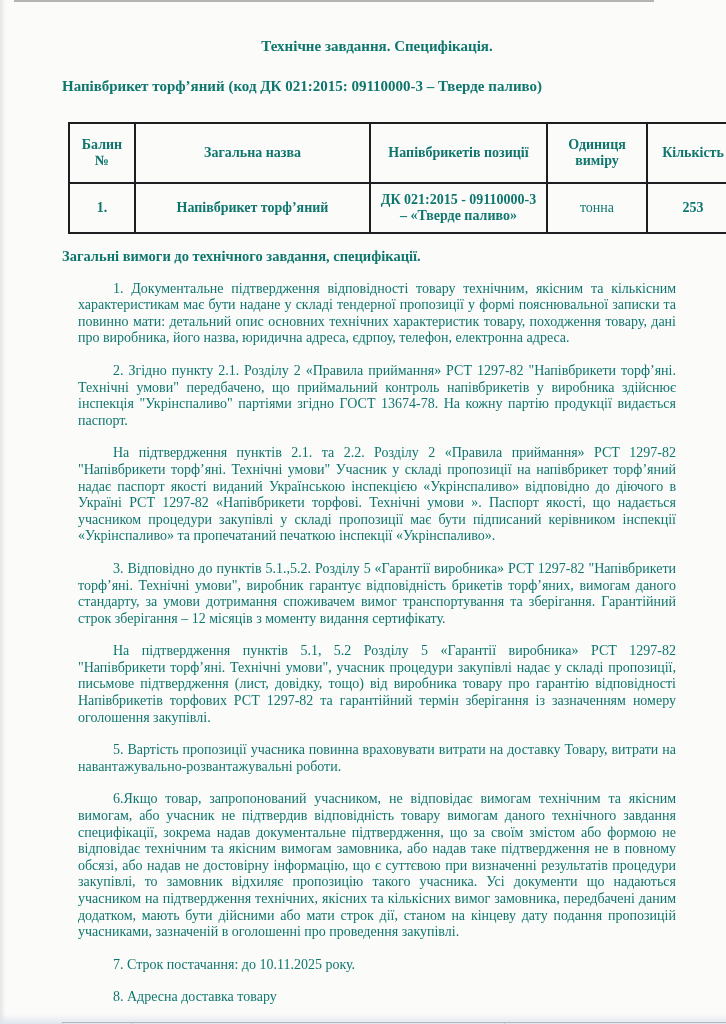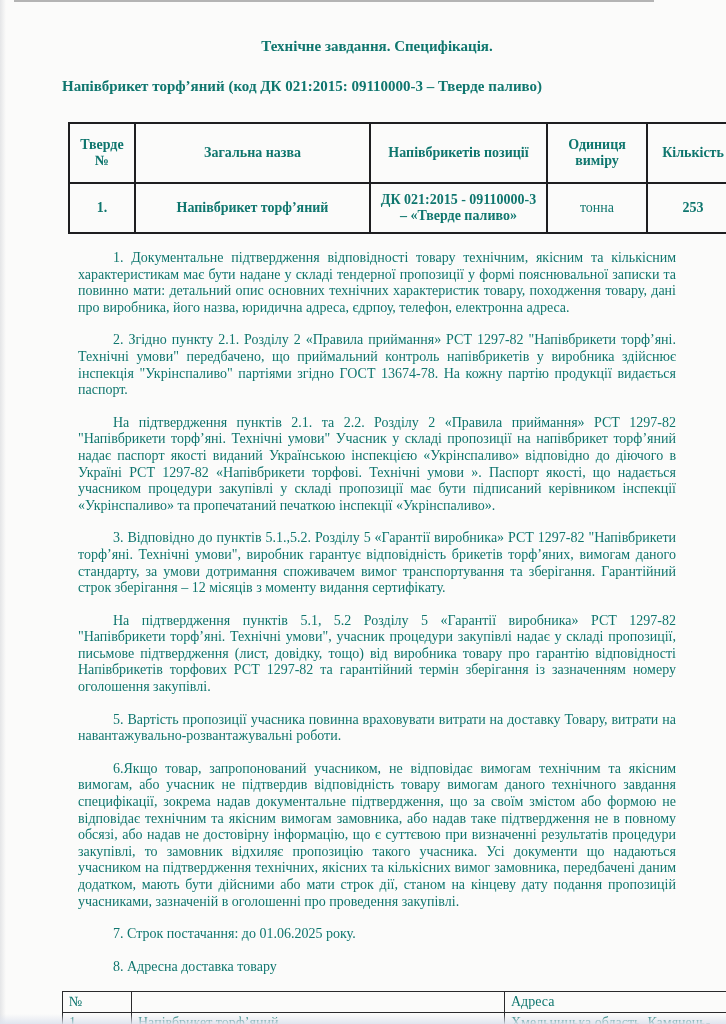--- a/index.html
+++ b/index.html
@@ -124,48 +124,49 @@
   <div class="scan-side-left"></div>
 
   <div class="content">
 
     <h1 class="doc-title">Технічне завдання. Специфікація.</h1>
     <h2 class="doc-subtitle">Напівбрикет торф’яний  (код ДК 021:2015: 09110000-3 – Тверде паливо)</h2>
 
     <table class="spec-table">
       <thead>
         <tr>
-          <th class="col-num">Тверде
+          <th class="col-num">Балин
 №</th>
           <th class="col-name">Загальна назва</th>
           <th class="col-nomen">Напівбрикетів позиції</th>
           <th class="col-unit">Одиниця виміру</th>
           <th class="col-qty">Кількість</th>
         </tr>
       </thead>
       <tbody>
         <tr>
           <td class="col-num bold">1.</td>
           <td class="col-name bold">Напівбрикет торф’яний</td>
           <td class="col-nomen bold">ДК 021:2015 - 09110000-3 – «Тверде паливо»</td>
           <td class="col-unit">тонна</td>
           <td class="col-qty bold">253</td>
         </tr>
       </tbody>
     </table>
 
+    <p class="section-heading">Загальні вимоги до технічного завдання, специфікації.</p>
 
     <p class="body-p">1. Документальне підтвердження відповідності товару технічним, якісним та кількісним характеристикам має бути надане у складі тендерної пропозиції у формі пояснювальної записки та повинно мати: детальний опис основних технічних характеристик товару, походження товару, дані про виробника, його назва, юридична адреса, єдрпоу, телефон, електронна адреса.</p>
     <p class="body-p">2. Згідно пункту 2.1. Розділу 2 «Правила приймання» РСТ 1297-82 "Напівбрикети торф’яні. Технічні умови" передбачено, що приймальний контроль напівбрикетів у виробника здійснює інспекція "Укрінспаливо" партіями згідно ГОСТ 13674-78. На кожну партію продукції  видається паспорт.</p>
     <p class="body-p">На підтвердження пунктів 2.1. та 2.2. Розділу 2 «Правила приймання» РСТ 1297-82 "Напівбрикети торф’яні. Технічні умови" Учасник у складі пропозиції на напівбрикет торф’яний надає паспорт якості виданий Українською інспекцією «Укрінспаливо» відповідно до діючого в Україні РСТ 1297-82 «Напівбрикети торфові. Технічні умови ». Паспорт якості, що надається учасником процедури закупівлі у складі пропозиції має бути підписаний керівником інспекції «Укрінспаливо» та пропечатаний печаткою інспекції «Укрінспаливо».</p>
     <p class="body-p">3. Відповідно до пунктів 5.1.,5.2. Розділу 5 «Гарантії виробника» РСТ 1297-82 "Напівбрикети торф’яні. Технічні умови", виробник гарантує відповідність брикетів торф’яних, вимогам даного стандарту, за умови дотримання споживачем вимог транспортування та зберігання. Гарантійний строк зберігання – 12 місяців з моменту видання сертифікату.</p>
     <p class="body-p">На підтвердження пунктів 5.1, 5.2 Розділу 5 «Гарантії виробника» РСТ 1297-82 "Напівбрикети торф’яні. Технічні умови", учасник процедури закупівлі надає у складі пропозиції, письмове підтвердження (лист, довідку, тощо) від виробника товару про гарантію відповідності Напівбрикетів торфових РСТ 1297-82   та гарантійний термін зберігання із зазначенням номеру оголошення закупівлі.</p>
     <p class="body-p">5. Вартість пропозиції учасника повинна враховувати витрати на доставку Товару, витрати на навантажувально-розвантажувальні роботи.</p>
     <p class="body-p">6.Якщо товар, запропонований учасником, не відповідає вимогам  технічним та якісним вимогам, або учасник не підтвердив відповідність товару вимогам даного технічного завдання специфікації, зокрема надав документальне підтвердження, що за своїм змістом або формою не відповідає технічним та якісним вимогам замовника, або надав таке підтвердження не в повному обсязі, або надав не достовірну інформацію, що є суттєвою при визначенні результатів процедури закупівлі, то замовник відхиляє пропозицію такого учасника. Усі документи що надаються учасником на підтвердження технічних, якісних та кількісних вимог замовника, передбачені даним додатком, мають бути дійсними або мати строк дії, станом на кінцеву дату подання пропозицій учасниками, зазначеній в оголошенні про проведення закупівлі.</p>
-    <p class="body-p short">7. Строк постачання: до 01.06.2025 року.</p>
+    <p class="body-p short">7. Строк постачання: до 10.11.2025 року.</p>
     <p class="body-p short">8.  Адресна доставка товару</p>
 
     <table class="addr-table">
       <thead>
         <tr>
           <th class="acol-num">№</th>
           <th class="acol-item"></th>
           <th class="acol-addr">Адреса</th>
         </tr>
       </thead>

